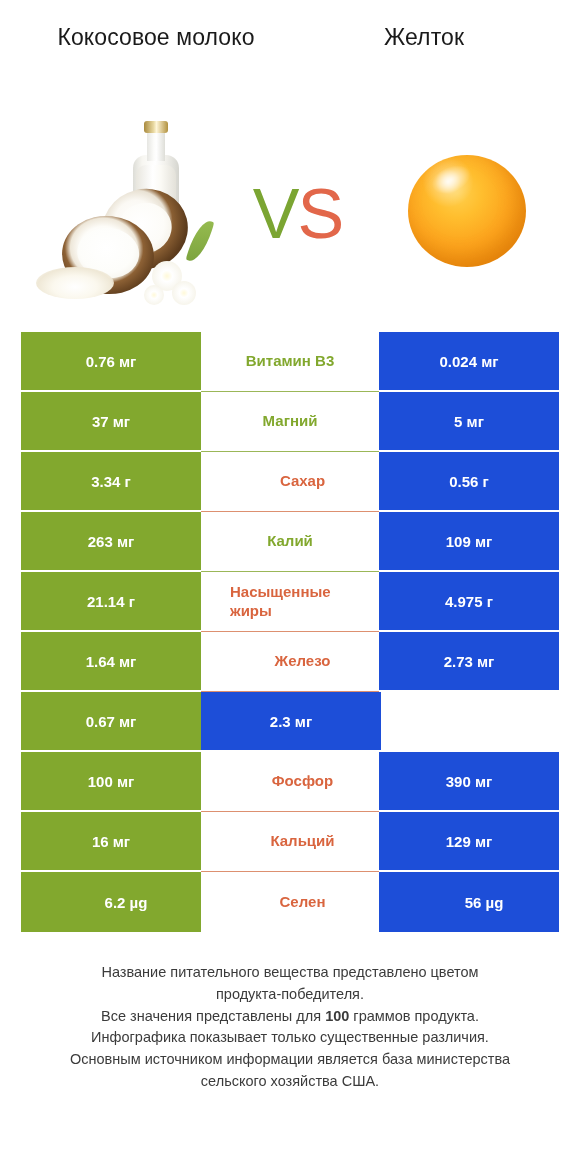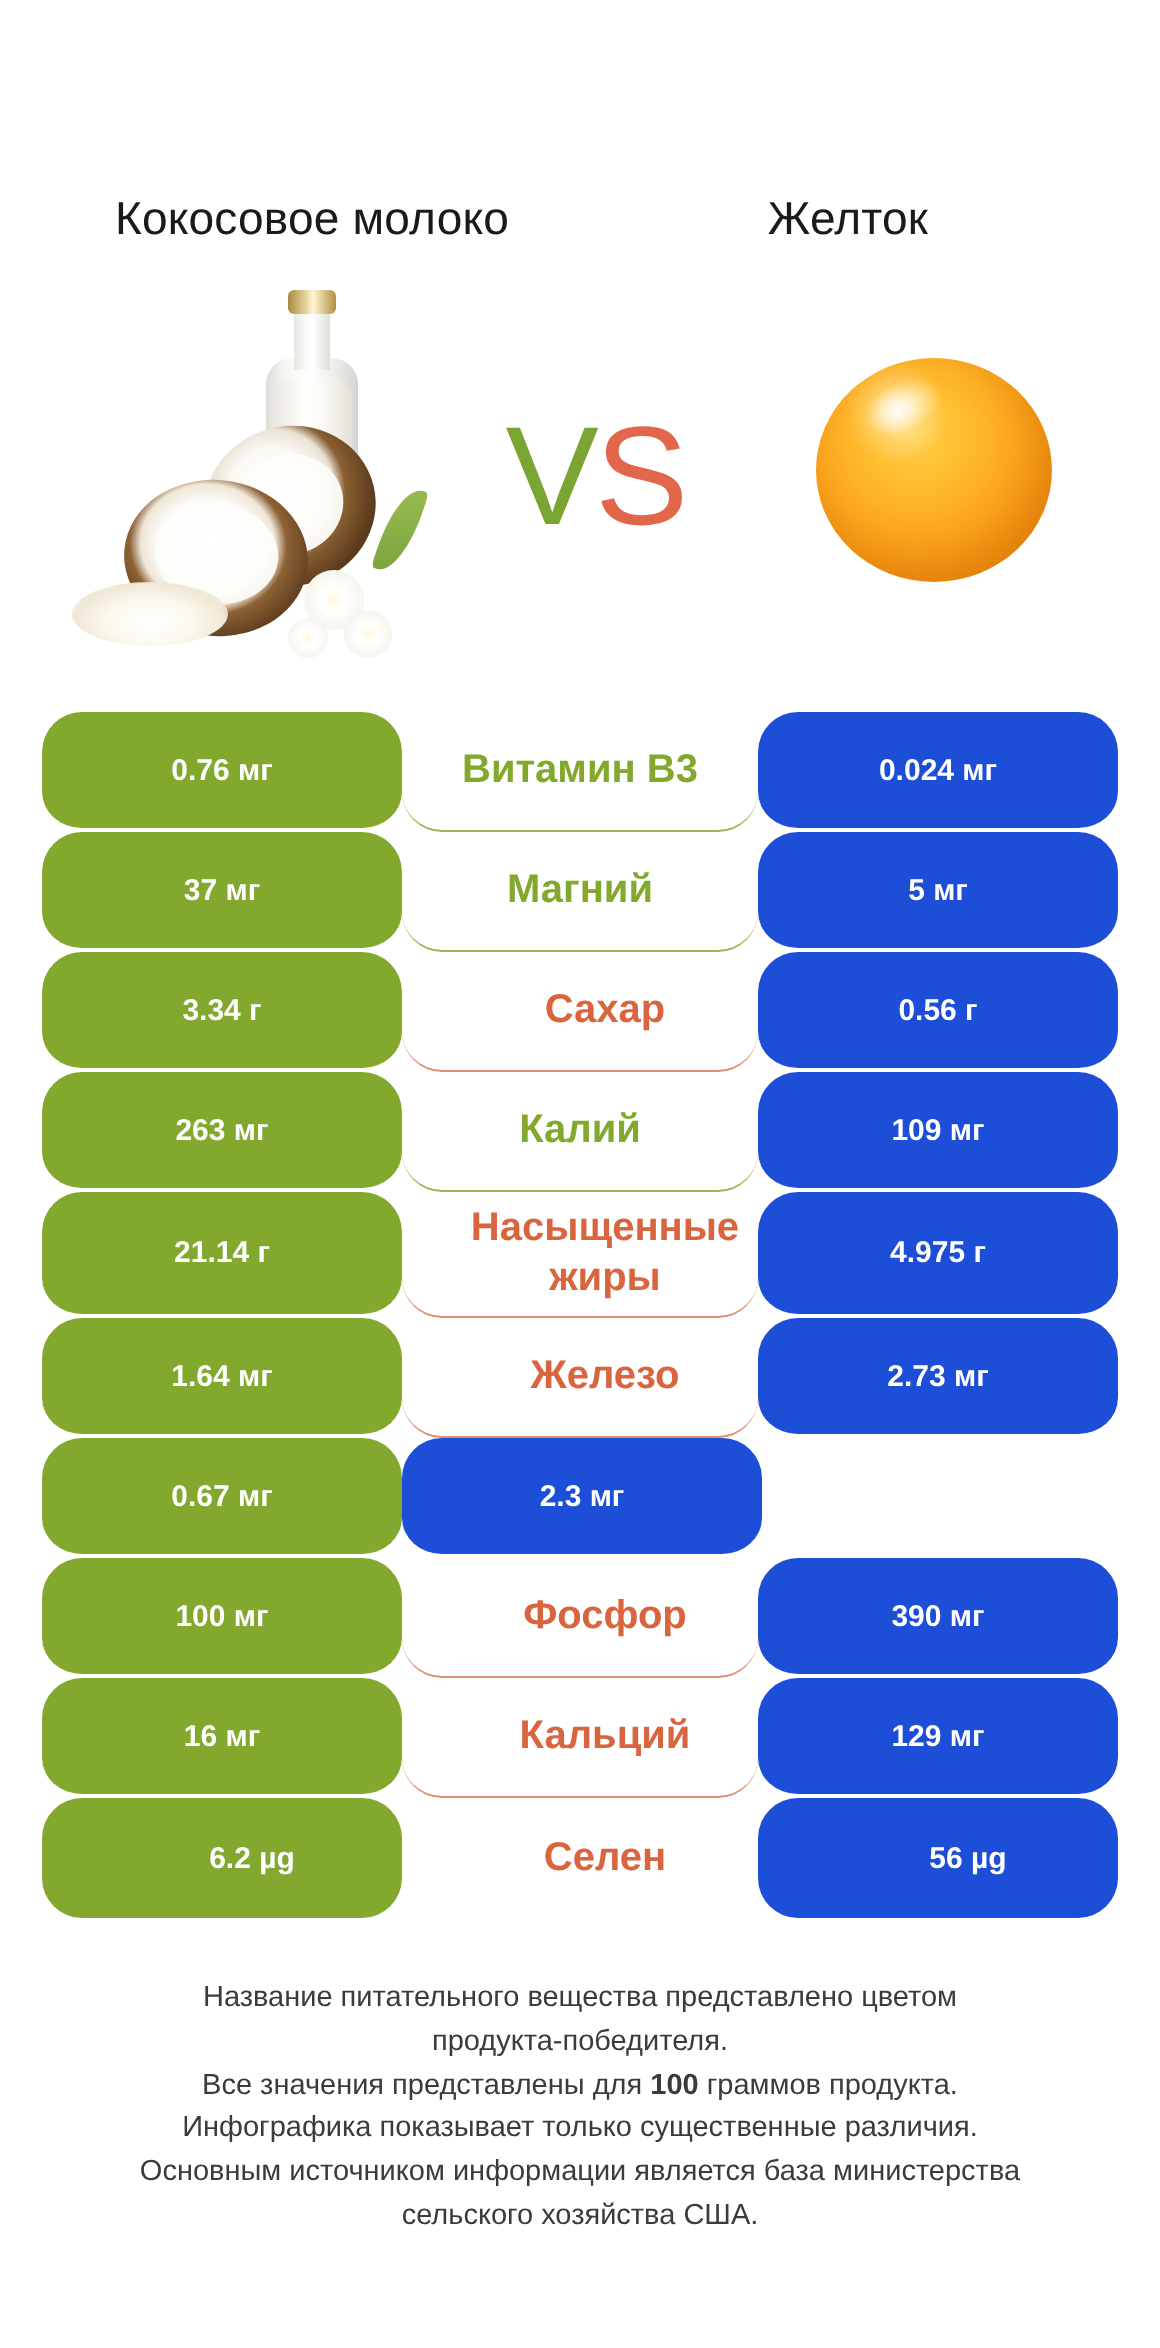--- a/index.html
+++ b/index.html
@@ -14,24 +14,23 @@
   body {
     font-family: "Liberation Sans", "DejaVu Sans", sans-serif;
     color: #333333;
     position: relative;
     overflow: hidden;
   }
 
   
   .header {
     display: flex;
-    align-items: flex-end;
+    align-items: flex-start;
     padding: 22px 22px 0 22px;
     height: 100px;
-    margin-top: 24px;
   }
   .header-side {
     width: 50%;
     text-align: center;
     padding: 0 6px;
   }
   .product-title {
     font-size: 23px;
     font-weight: 400;
     line-height: 1.32;
@@ -187,42 +186,41 @@
   }
   .row {
     display: flex;
     align-items: stretch;
     min-height: 60px;
   }
   .cell {
     display: flex;
     align-items: center;
     justify-content: center;
-    text-align: center;
+    text-align: left;
     font-size: 15px;
     font-weight: 700;
     padding: 6px 4px;
-    border-radius: 20px;
   }
   .cell-left {
     width: 180px;
     background: #82a82e;
     color: #ffffff;
     border-bottom: 2px solid #ffffff;
   }
   .cell-right {
     width: 180px;
     background: #1d4ed8;
     color: #ffffff;
     border-bottom: 2px solid #ffffff;
   }
   .cell-mid {
     width: 178px;
     background: #ffffff;
-    font-size: 20px;
+    font-size: 15px;
     font-weight: 700;
     line-height: 1.25;
   }
   .cell-mid.win-left {
     color: #82a82e;
     border-bottom: 1px solid #9bb758;
   }
   .cell-mid.win-right {
     color: #d9653f;
     border-bottom: 1px solid #dd9070;

